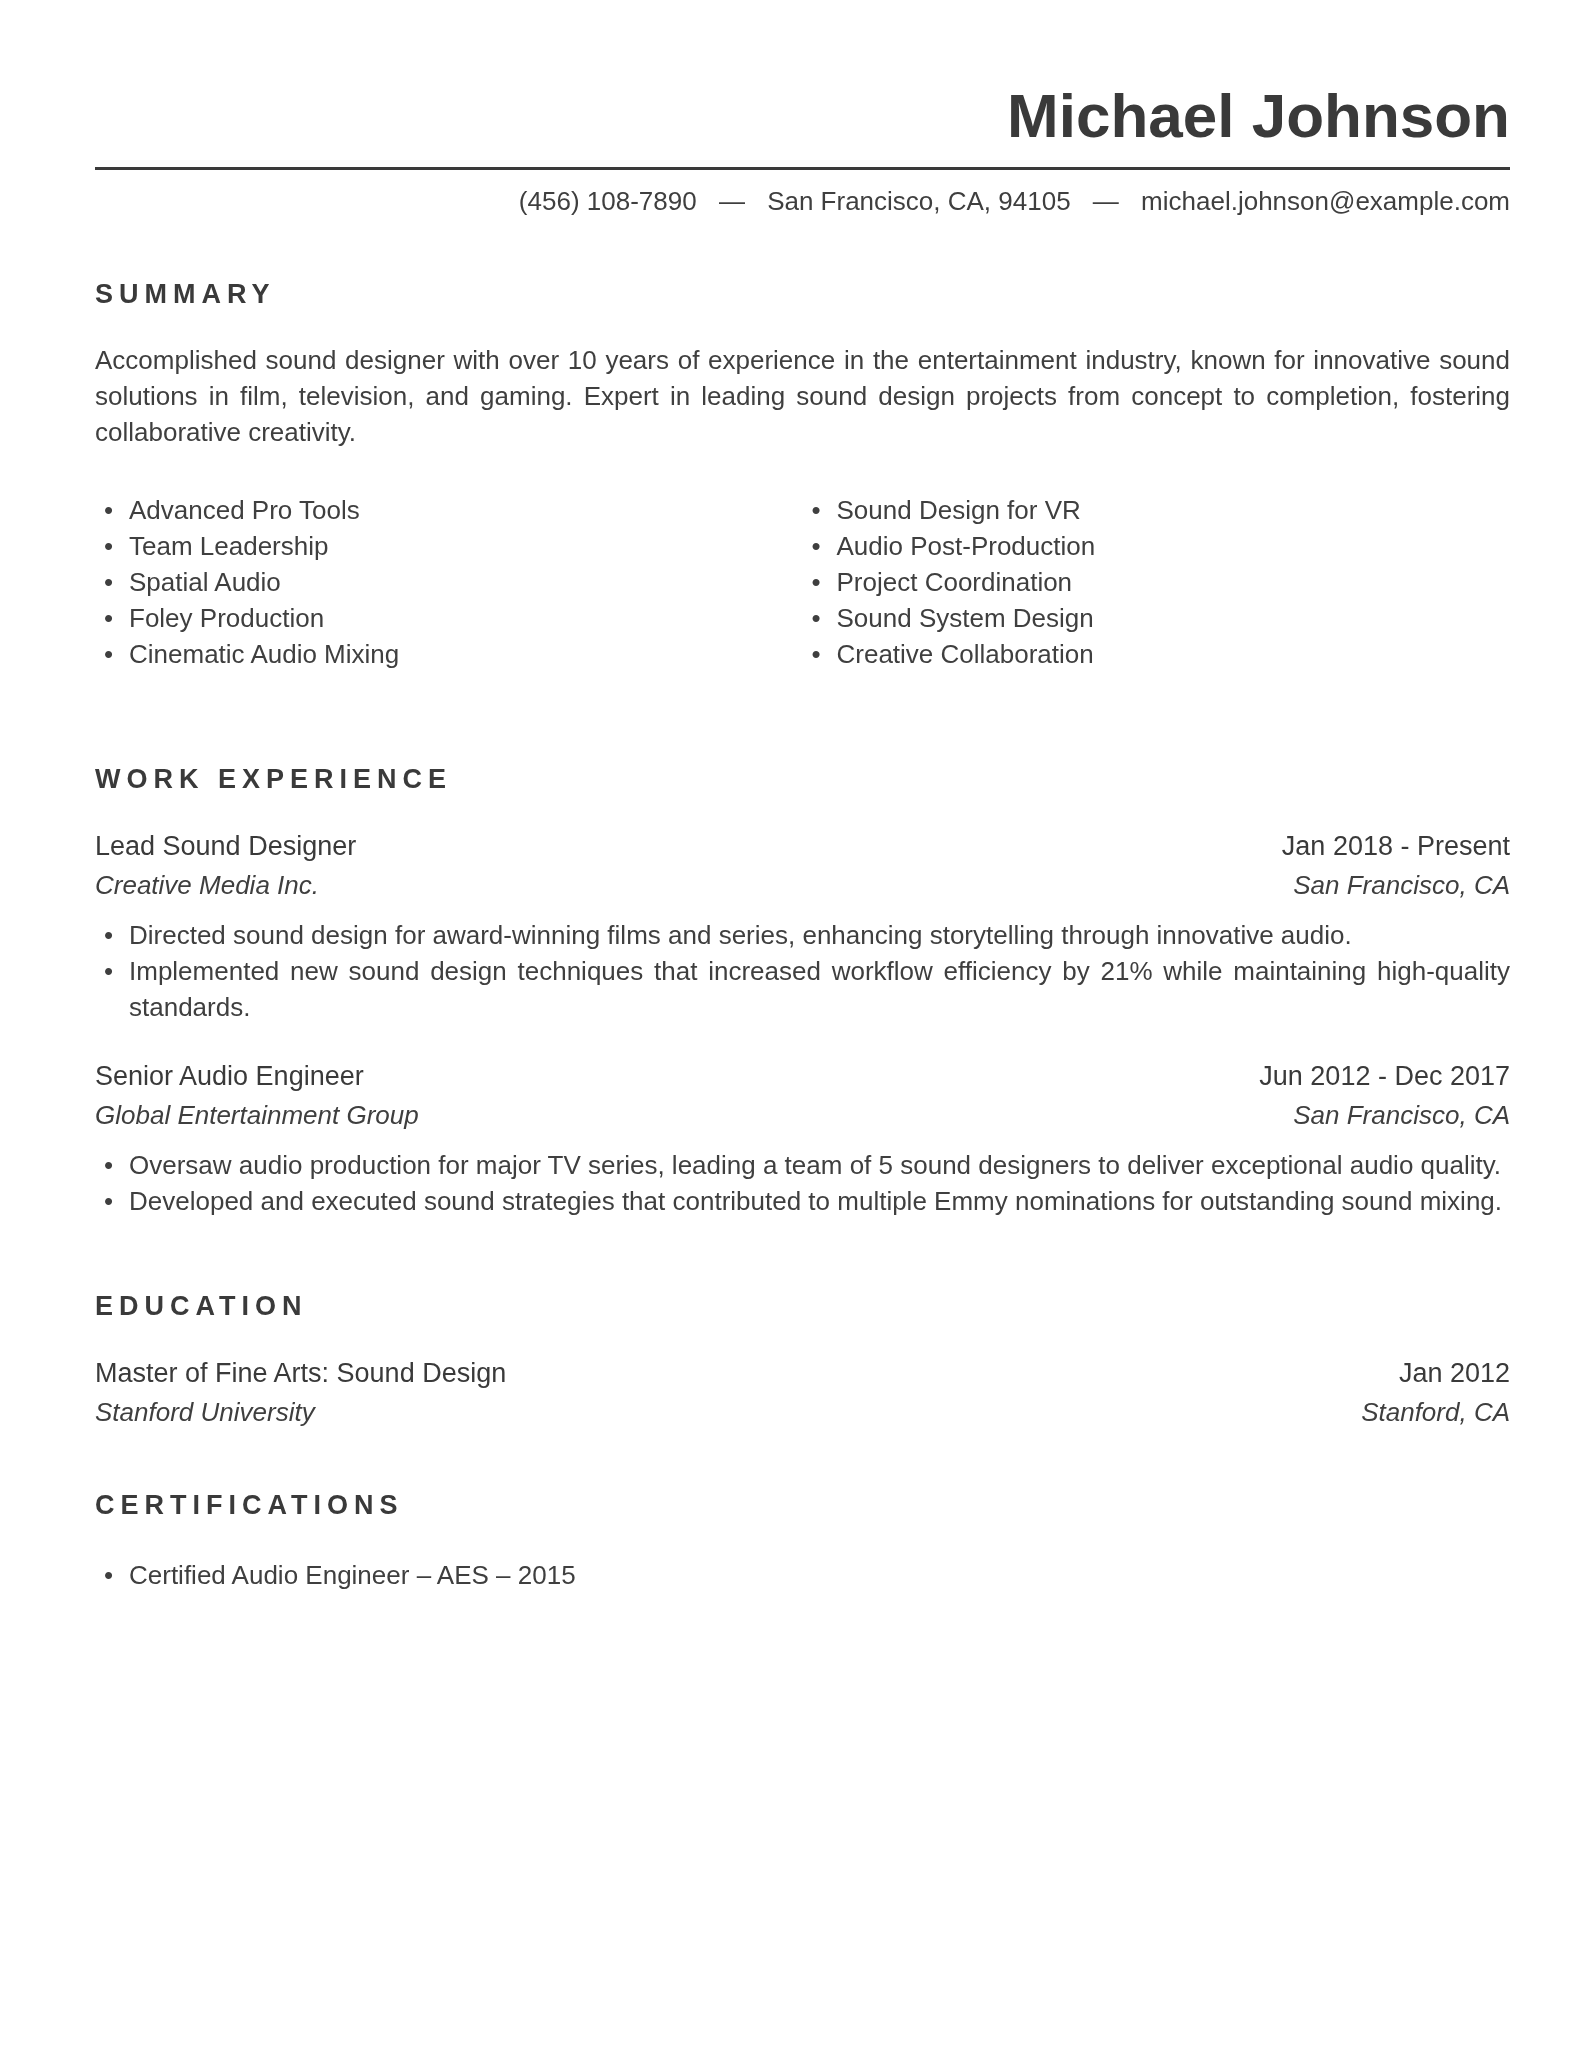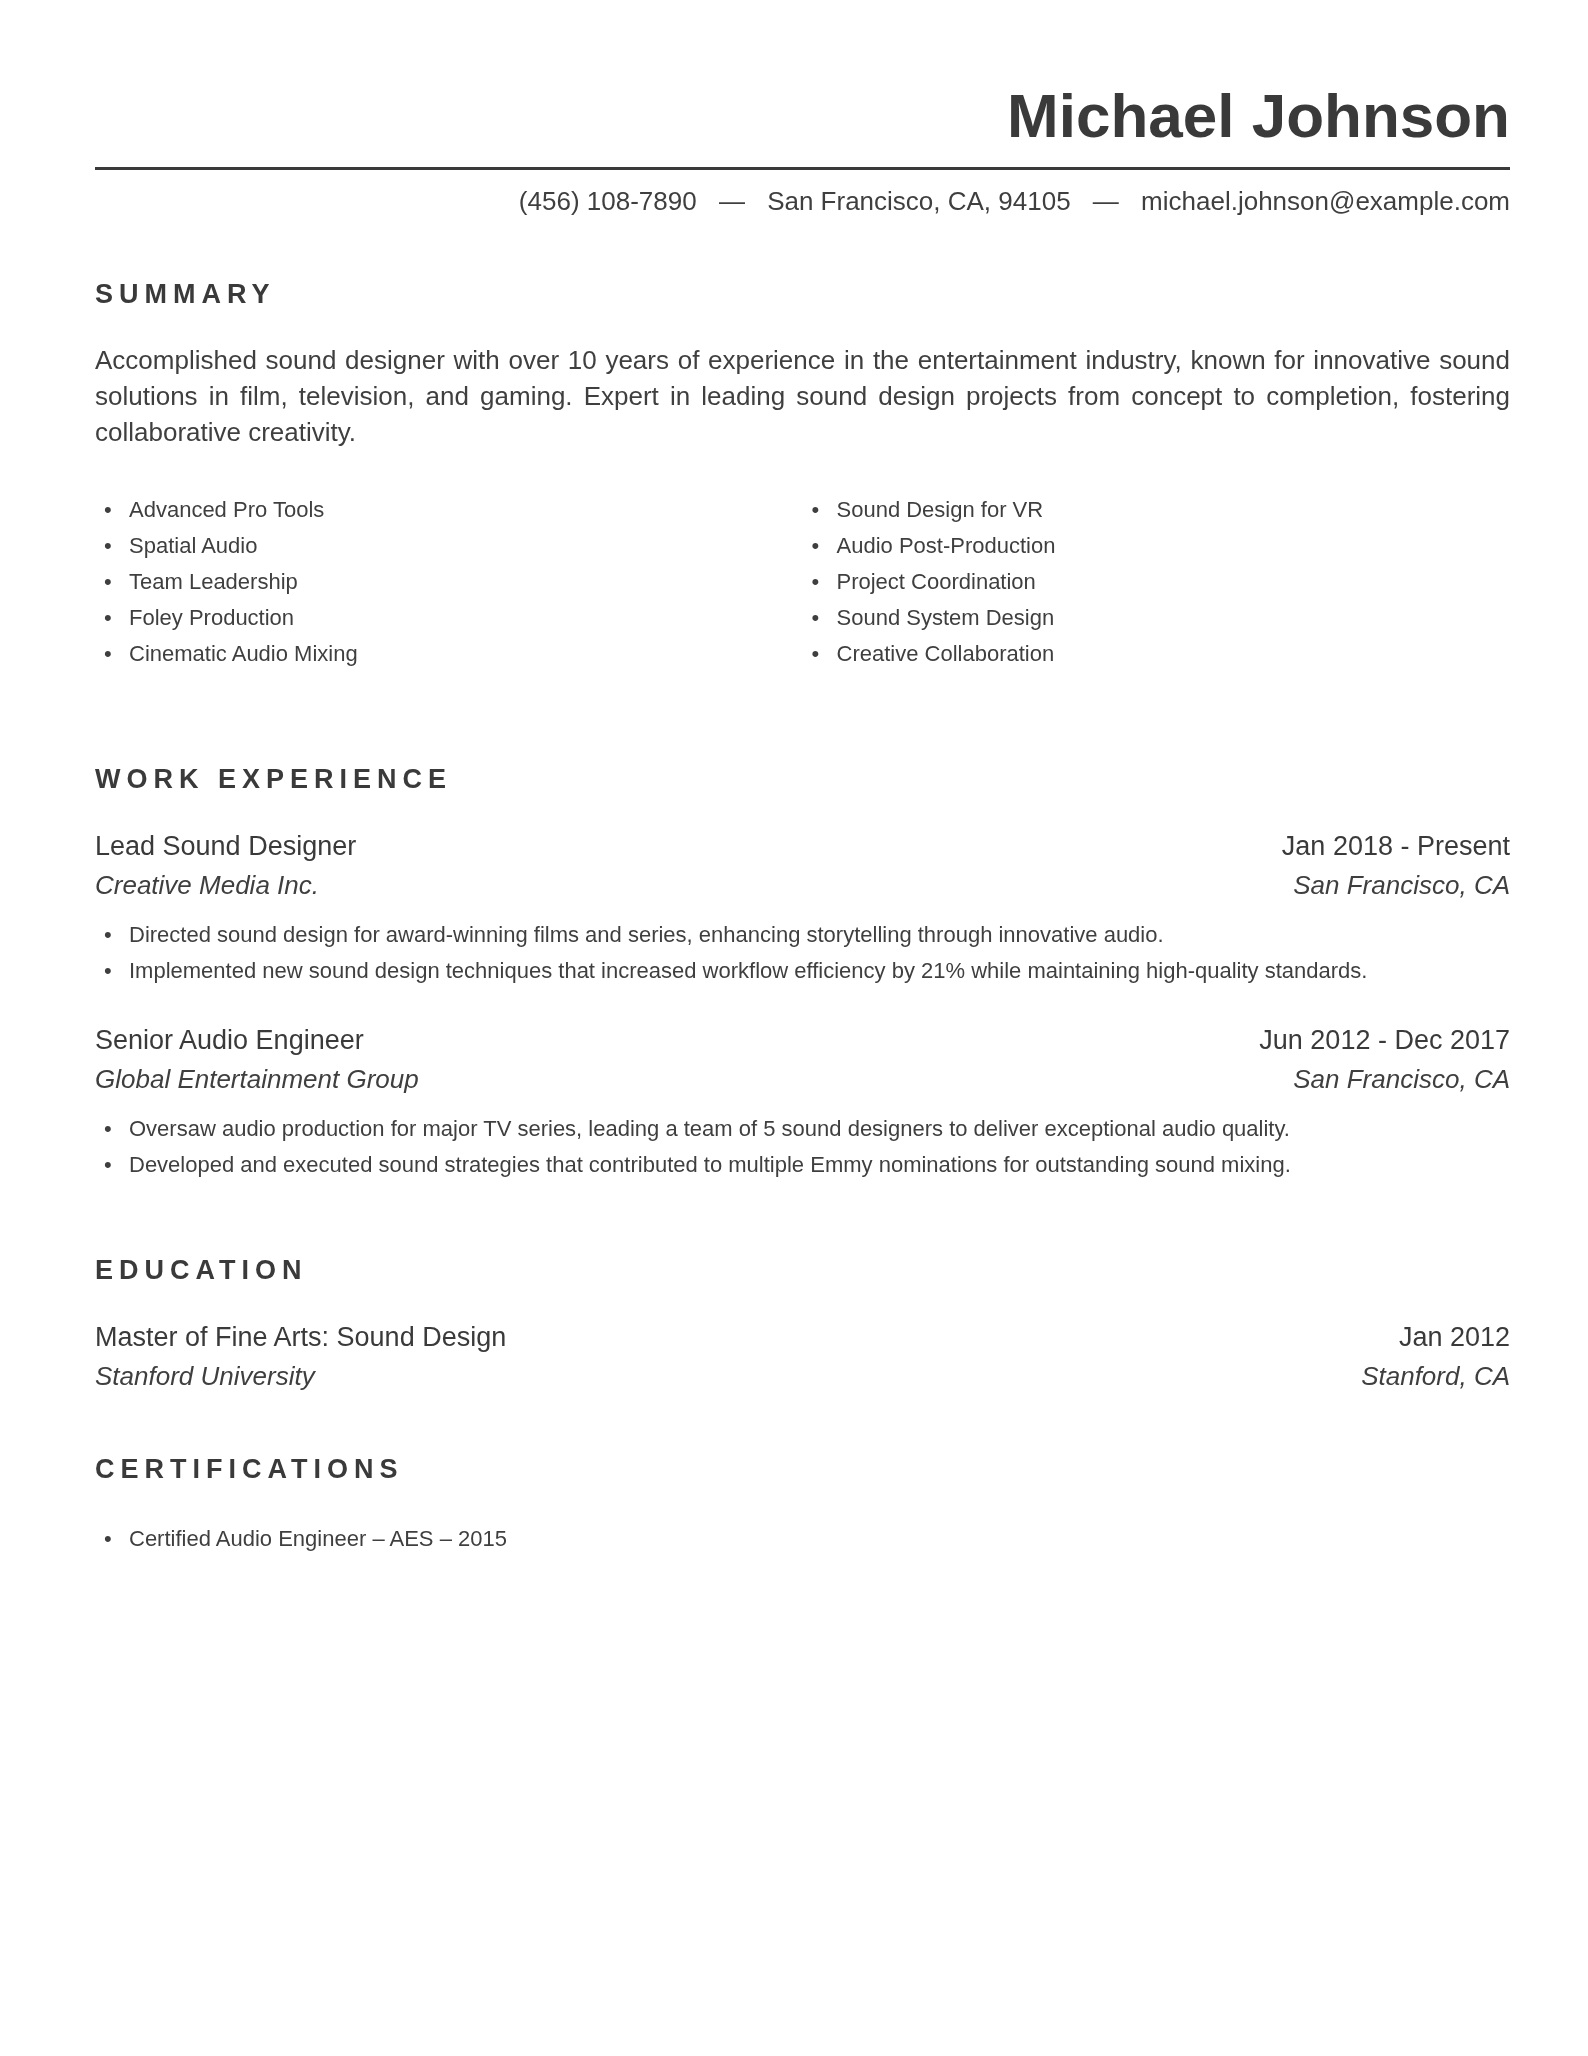--- a/index.html
+++ b/index.html
@@ -61,21 +61,21 @@
   
   .skills-columns {
     display: flex;
     margin-top: 42px;
   }
   .skills-col { width: 50%; list-style: none; }
   .skills-col li,
   .bullet-list li {
     position: relative;
     padding-left: 34px;
-    font-size: 22px;
+    font-size: 26px;
     line-height: 36px;
   }
   .skills-col li::before,
   .bullet-list li::before {
     content: "•";
     position: absolute;
     left: 9px;
     top: 0;
   }
 
@@ -123,22 +123,22 @@
 
   <section class="section-summary">
     <h2 class="section-title">SUMMARY</h2>
     <p class="body-text">Accomplished sound designer with over 10 years of experience in the entertainment industry, known for innovative sound solutions in film, television, and gaming. Expert in leading sound design projects from concept to completion, fostering collaborative creativity.</p>
   </section>
 
   <section class="section-skills">
     <div class="skills-columns">
       <ul class="skills-col">
         <li>Advanced Pro Tools</li>
+        <li>Team Leadership</li>
         <li>Spatial Audio</li>
-        <li>Team Leadership</li>
         <li>Foley Production</li>
         <li>Cinematic Audio Mixing</li>
       </ul>
       <ul class="skills-col">
         <li>Sound Design for VR</li>
         <li>Audio Post-Production</li>
         <li>Project Coordination</li>
         <li>Sound System Design</li>
         <li>Creative Collaboration</li>
       </ul>

